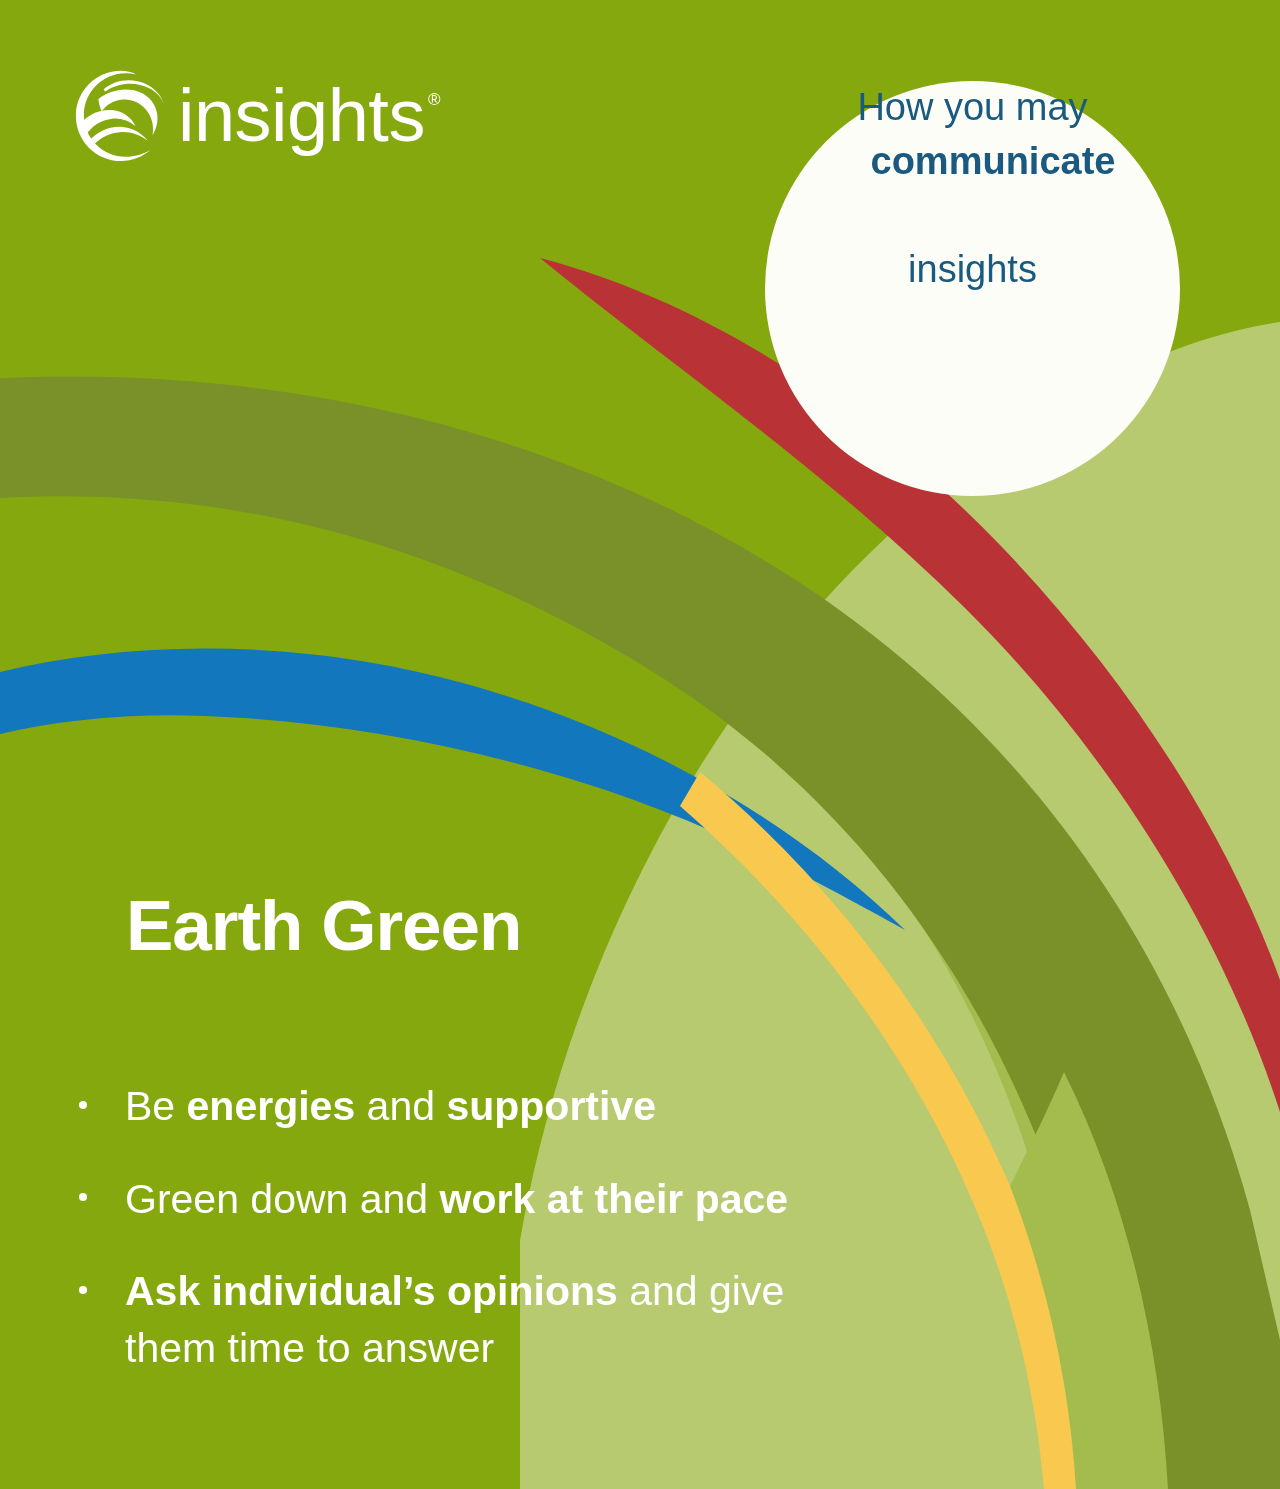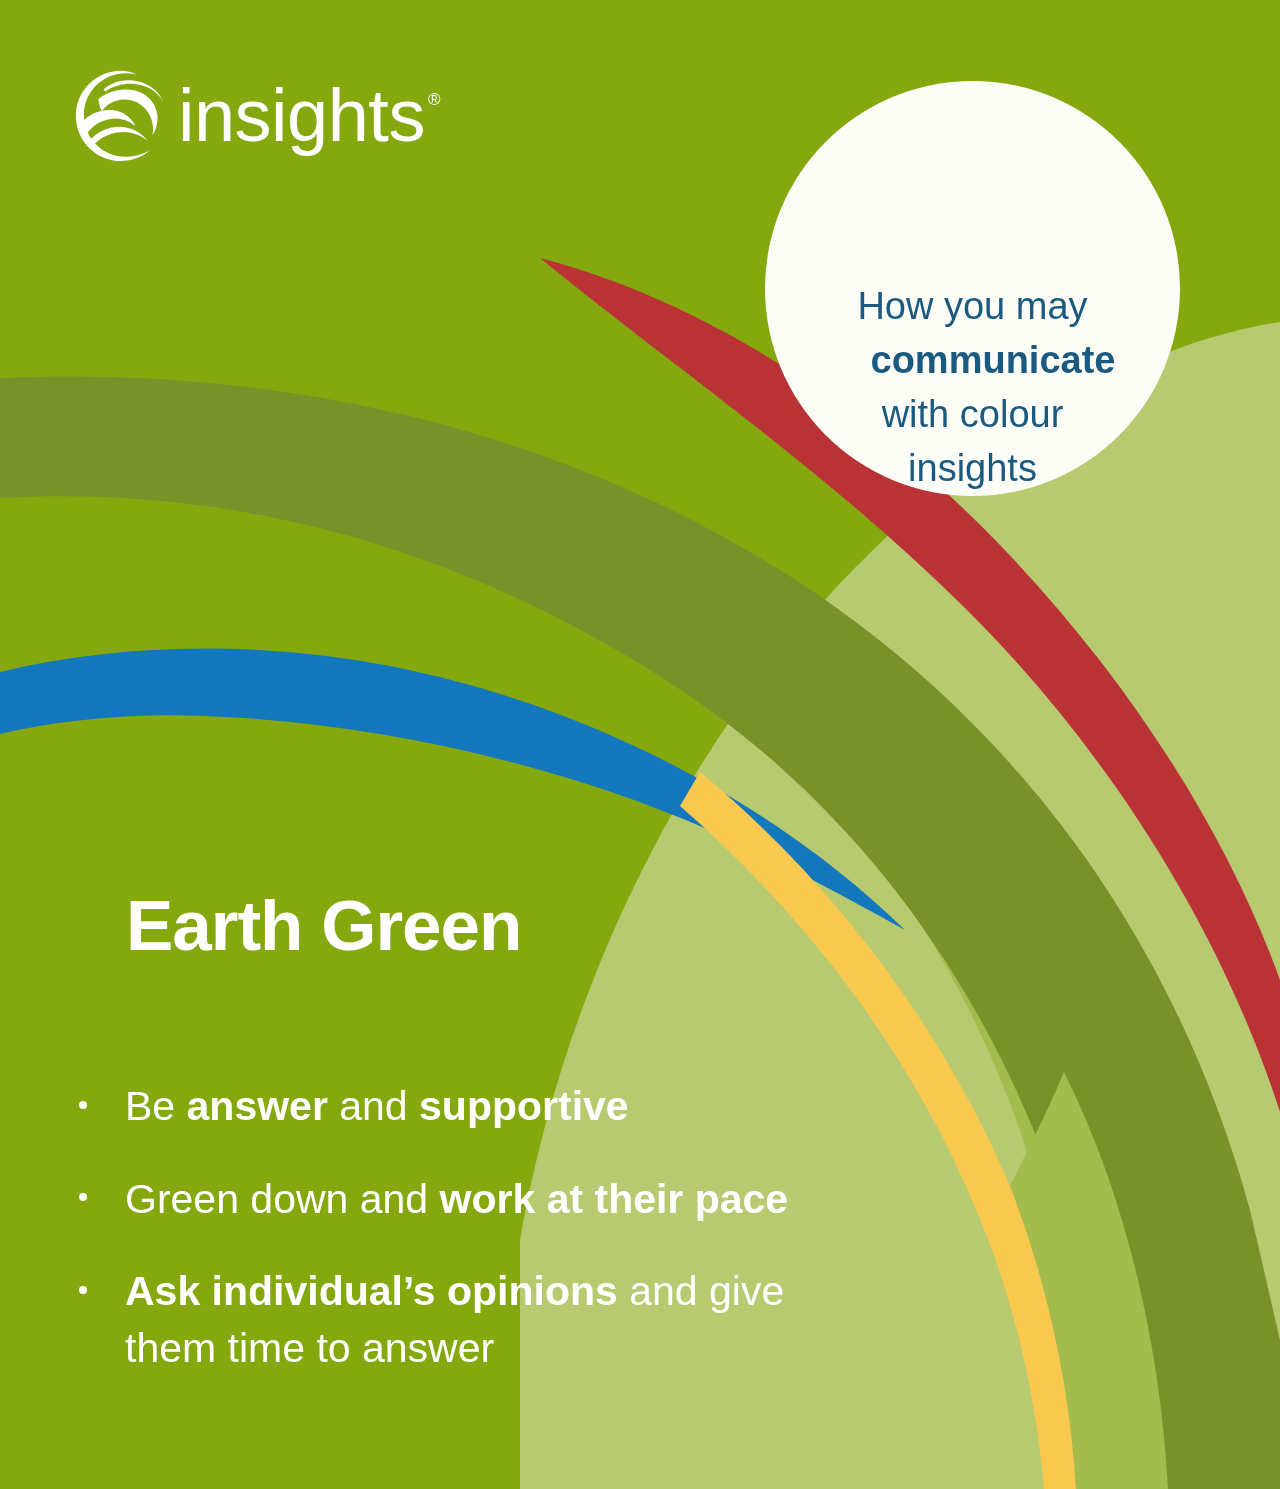--- a/index.html
+++ b/index.html
@@ -64,21 +64,21 @@
   #callout {
     position: absolute;
     left: 765px;
     top: 81px;
     width: 415px;
     height: 415px;
     border-radius: 50%;
     background: #fdfdf8;
     z-index: 30;
     display: flex;
-    align-items: flex-end;
+    align-items: flex-start;
     justify-content: center;
   }
   #callout-text {
     width: 330px;
     text-align: center;
     color: #1a5a80;
     font-size: 38px;
     line-height: 1.42;
     font-weight: 400;
   }
@@ -254,27 +254,27 @@
     <div id="logo-wordmark-wrap">
       <span id="logo-word">insights</span>
       <span id="logo-reg">®</span>
     </div>
   </div>
 
   <div id="callout">
     <div id="callout-text">
       <span>How you may</span><br>
       <span class="em">communicate</span><br>
-      <span>with colour</span><br>
+      <br>
       <span>insights</span>
     </div>
   </div>
 
   <div id="content">
     <h1 id="title">Earth Green</h1>
     <ul id="bullets">
-        <li><span class="dot"></span><span>Be </span><span class="b">answer</span><span> and </span><span class="b">supportive</span></li>
+        <li><span class="dot"></span><span>Be </span><span class="b">energies</span><span> and </span><span class="b">supportive</span></li>
         <li><span class="dot"></span><span>Green down and </span><span class="b">work at their pace</span></li>
         <li><span class="dot"></span><span class="b">Ask individual’s opinions</span><span> and give them time to answer</span></li>
       </ul>
   </div>
 
 </div>
 
 </body></html>

